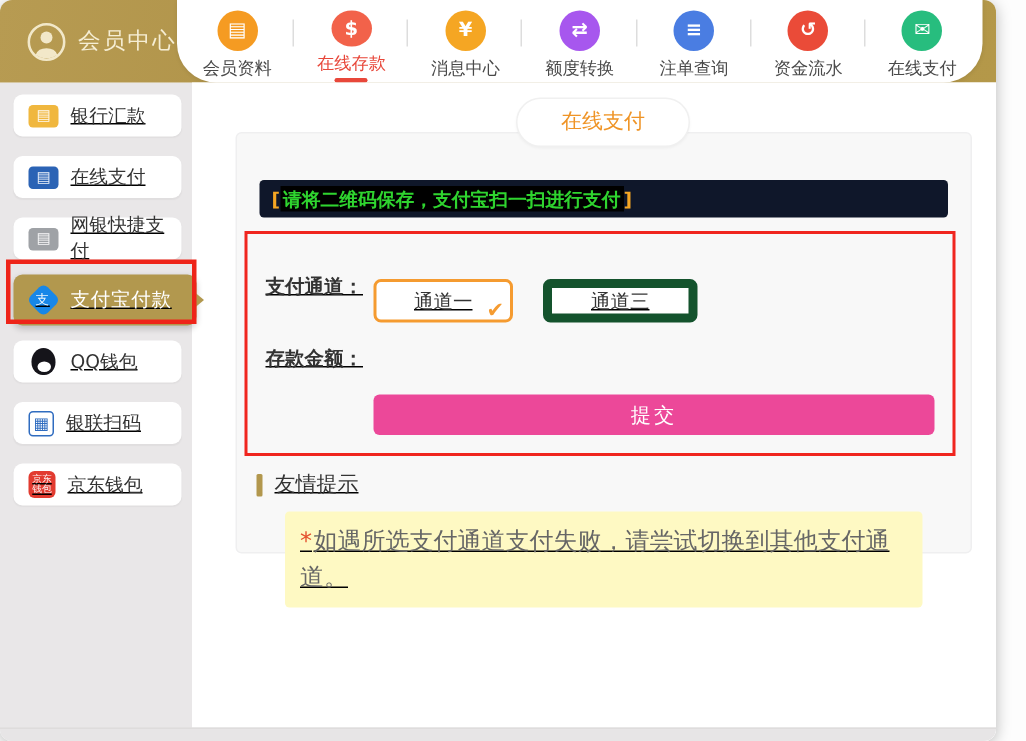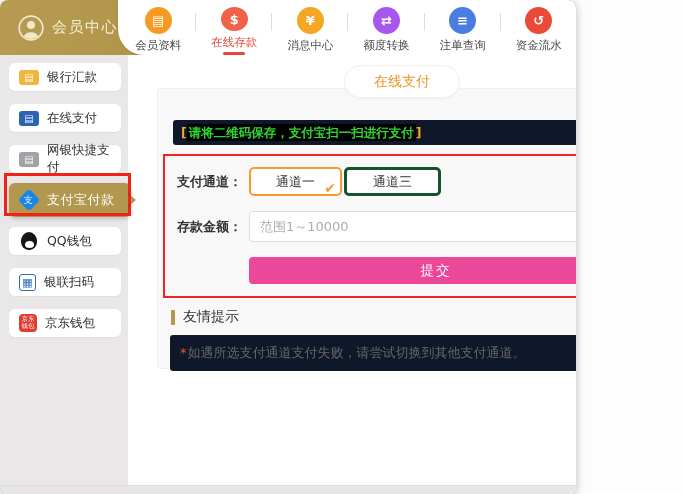--- a/index.html
+++ b/index.html
@@ -1,18 +1,18 @@
 <!DOCTYPE html>
 <html><head>
 <meta charset="utf-8">
 <style>
   html,body{margin:0;padding:0;background:#fdfdfd;font-family:"DejaVu Sans","Liberation Sans",sans-serif;}
   *{box-sizing:border-box;}
-  .page{position:relative;width:576px;height:494px;background:#fff;border-radius:8px;overflow:hidden;
-        box-shadow:0 2px 10px rgba(0,0,0,.28);}
+  .page{position:relative;width:664px;height:494px;background:#fff;border-radius:8px;overflow:hidden;
+        box-shadow:0 2px 10px rgba(0,0,0,.28);text-decoration:underline;}
   
   .header{position:relative;height:55px;background:linear-gradient(100deg,#b79b52 0%,#ad9045 45%,#b49849 100%);}
   .brand{position:absolute;left:18px;top:0;height:55px;display:flex;align-items:center;}
   .brand-label{margin-left:8px;font-size:15px;color:#f6eed4;letter-spacing:1.5px;}
   .navbar{position:absolute;left:118px;top:0;width:537px;height:55px;background:#fff;
           border-radius:0 0 26px 26px;display:flex;justify-content:space-evenly;
           box-shadow:0 1px 3px rgba(0,0,0,.08);}
   .nav-item{position:relative;width:72px;display:flex;flex-direction:column;align-items:center;
             padding-top:7px;cursor:pointer;}
   .nav-item:not(:last-child)::after{content:'';position:absolute;right:-2px;top:13px;width:1px;height:18px;background:#ddd;}
@@ -48,34 +48,34 @@
   .card{margin:33px 0 0 29px;width:491px;height:281px;background:#f8f8f8;border:1px solid #efeff0;
         border-radius:4px;padding:0 12px;position:relative;}
   .notice{margin:31px 3px 0;height:25px;line-height:25px;background:#0f172a;border-radius:3px;
           padding:0 8px;font-size:12.5px;font-weight:bold;white-space:nowrap;overflow:hidden;}
   .brk{color:#f5a623;}
   .marquee{background:#000;color:#2fd42f;padding:1px 2px;}
   .form-box{margin:9px -2px 0 -7px;border:2px solid #f0251f;padding:11px 12px 12px;}
   .frow{display:flex;align-items:center;}
   .frow + .frow{margin-top:15px;}
   .flabel{width:72px;flex:none;font-size:13px;color:#333;font-weight:bold;}
-  .channels{display:flex;gap:2px;}
-  .chan{height:29px;padding:0 26px;background:#fff;border:3px solid #14532d;border-radius:5px;
+  .channels{display:flex;gap:20px;margin-top:19px;}
+  .chan{height:29px;padding:0 26px;background:#fff;border:6px solid #14532d;border-radius:5px;
         font-size:13px;color:#333;position:relative;cursor:pointer;font-family:inherit;}
   .chan.selected{border:2px solid #f59b30;padding:0 25px;}
   .check{position:absolute;right:4px;bottom:-2px;color:#f59b30;font-size:14px;font-weight:bold;}
   .amount-input{flex:1;height:31px;border:1px solid #ddd;border-radius:4px;padding:0 10px;
         font-size:13px;color:#333;background:#fff;outline:none;font-family:inherit;}
   .amount-input::placeholder{color:#adadad;}
   .submit-row{padding-left:72px;display:block;}
   .submit{width:100%;height:27px;background:#ec4899;border:none;border-radius:4px;color:#fff;
         font-size:13.5px;letter-spacing:2px;cursor:pointer;font-family:inherit;}
   .tips-head{margin:10px 3px 0 1px;display:flex;align-items:center;gap:8px;font-size:14px;color:#333;}
   .tips-bar{width:4px;height:15px;background:#b2974d;border-radius:1px;}
-  .tips-box{margin:9px 0 0;background:#0f172a;border-radius:3px;padding:8px 10px;font-size:13px;
+  .tips-box{margin:9px 20px 0;background:#fef9c3;border-radius:3px;padding:8px 10px;font-size:16px;
         color:#666;line-height:1.5;}
   .star{color:#e4502e;margin-right:1px;}
   .footer-strip{position:absolute;left:0;right:0;bottom:0;height:9px;background:#e7e5e6;
         border-top:1px solid #dedcdc;z-index:5;}
 </style>
 </head>
 <body>
 
 <div class="page">
 
@@ -173,21 +173,20 @@
         <div class="form-box">
           <div class="frow">
             <span class="flabel">支付通道：</span>
             <div class="channels" id="channels">
                 <button class="chan selected">通道一<span class="check">✔</span></button>
                 <button class="chan">通道三</button>
               </div>
           </div>
           <div class="frow">
             <span class="flabel">存款金额：</span>
-            <input class="amount-input" value="" placeholder="范围1～10000" style="">
           </div>
           <div class="frow submit-row">
             <button class="submit">提交</button>
           </div>
         </div>
 
         <div class="tips-head">
           <span class="tips-bar"></span>
           <span>友情提示</span>
         </div>

